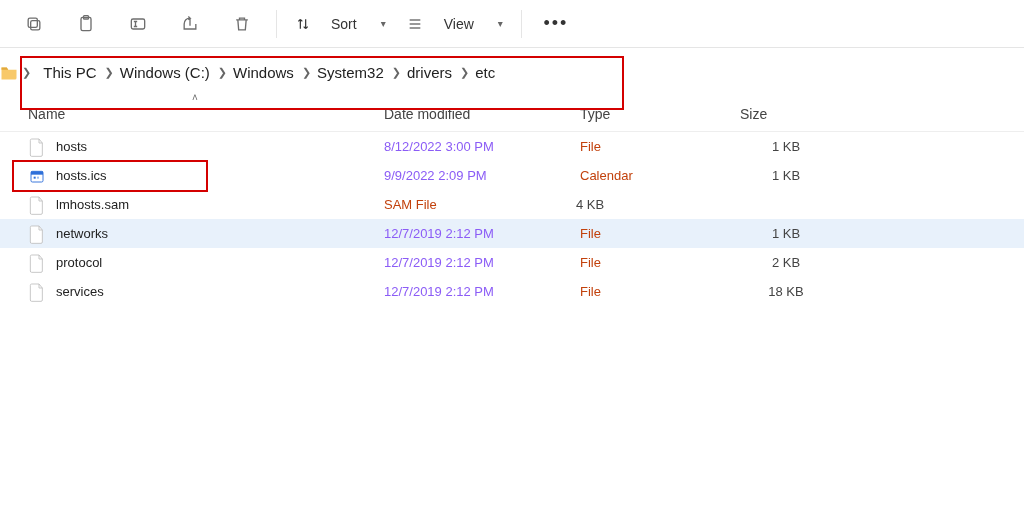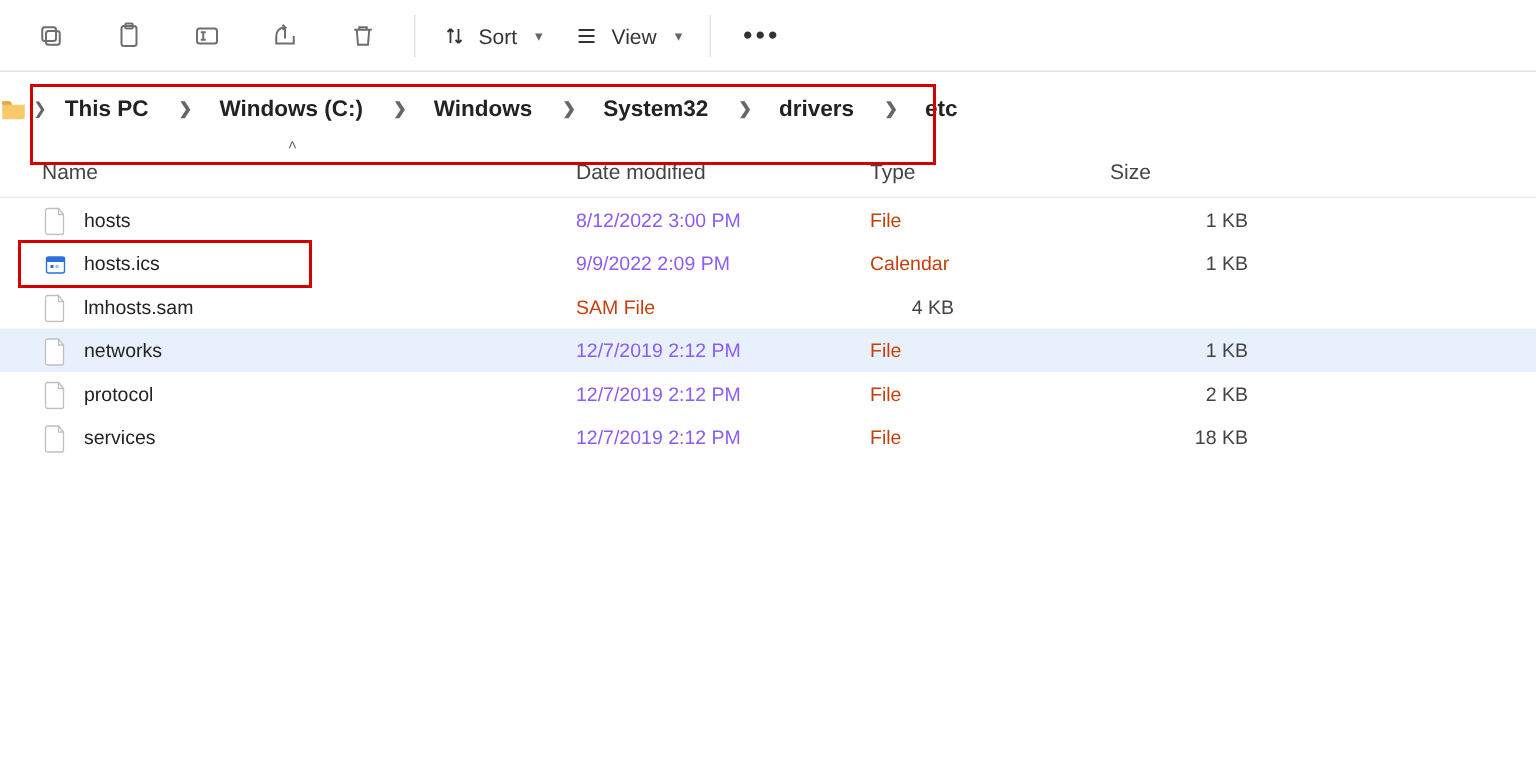--- a/index.html
+++ b/index.html
@@ -2,29 +2,29 @@
 <html><head>
   <meta charset="utf-8">
   <style>
     * { box-sizing: border-box; margin: 0; padding: 0; font-family: "Segoe UI", Arial, sans-serif; }
     body { background: #fff; width: 1024px; height: 519px; overflow: hidden; color: #1a1a1a; }
 
     
     .toolbar { height: 48px; display: flex; align-items: center; padding: 0 8px; border-bottom: 1px solid #e5e5e5; gap: 0; }
     .tb-btn { width: 52px; height: 40px; display: flex; align-items: center; justify-content: center; border-radius: 4px; color: #6e6e6e; }
     .tb-sep { width: 1px; height: 28px; background: #e5e5e5; margin: 0 8px; }
-    .tb-combo { display: flex; align-items: center; gap: 8px; padding: 0 10px; height: 40px; border-radius: 4px; color: #333; font-size: 14px; }
+    .tb-combo { display: flex; align-items: center; gap: 20px; padding: 0 10px; height: 40px; border-radius: 4px; color: #333; font-size: 14px; }
     .chev { font-size: 10px; color: #666; margin-left: 4px; }
     .dots { font-size: 18px; letter-spacing: 2px; color: #333; }
 
     
     .crumb-row { height: 48px; display: flex; align-items: center; padding: 0 4px 0 0; position: relative; }
     .folder-chip { width: 18px; height: 16px; margin-left: 0; position: relative; }
     .folder-chip svg { display: block; }
-    .crumbs { display: flex; align-items: center; gap: 12px; font-size: 15px; color: #222; padding: 4px 10px 4px 2px; font-weight: bold; }
+    .crumbs { display: flex; align-items: center; gap: 0; font-size: 15px; color: #222; padding: 4px 10px 4px 2px; }
     .crumb-ch { color: #666; font-size: 11px; padding: 0 2px 0 4px; }
     .crumb-item { padding: 2px 4px; }
     .highlight-box { position: absolute; border: 2px solid #d40000; pointer-events: none; }
     .hl-crumbs { top: 56px; left: 20px; width: 604px; height: 54px; }
     .hl-hosts { top: 160px; left: 12px; width: 196px; height: 32px; }
 
     
     .headers { display: flex; align-items: center; height: 36px; font-size: 14px; color: #444; border-bottom: 1px solid #eee; padding: 0 0 0 28px; position: relative; }
     .col-name { width: 356px; display: flex; align-items: center; gap: 8px; }
     .col-date { width: 196px; }
@@ -32,21 +32,21 @@
     .col-size { flex: 1; max-width: 110px; text-align: left; }
     .sort-ind { position: absolute; left: 192px; top: -4px; font-size: 10px; color: #666; }
 
     
     .rows { }
     .row { display: flex; align-items: center; height: 29px; font-size: 13px; color: #222; padding: 0 0 0 28px; }
     .row.selected { background: #e8f1fb; }
     .row .cell-name { width: 356px; display: flex; align-items: center; gap: 10px; }
     .row .cell-date { width: 196px; color: #8b5cf6; }
     .row .cell-type { width: 160px; color: #c2410c; }
-    .row .cell-size { flex: 1; max-width: 110px; text-align: right; padding-right: 18px; color: #444; }
+    .row .cell-size { flex: 1; max-width: 110px; text-align: center; padding-right: 18px; color: #444; }
     .file-ico { width: 18px; height: 22px; display: inline-flex; align-items: center; justify-content: center; }
   </style>
 </head>
 <body>
 
 <div class="toolbar">
   <div class="tb-btn">
     <svg width="20" height="20" viewBox="0 0 24 24" fill="none" stroke="#6e6e6e" stroke-width="1.6">
         <rect x="8" y="8" width="11" height="11" rx="2"></rect>
         <rect x="5" y="5" width="11" height="11" rx="2"></rect>

